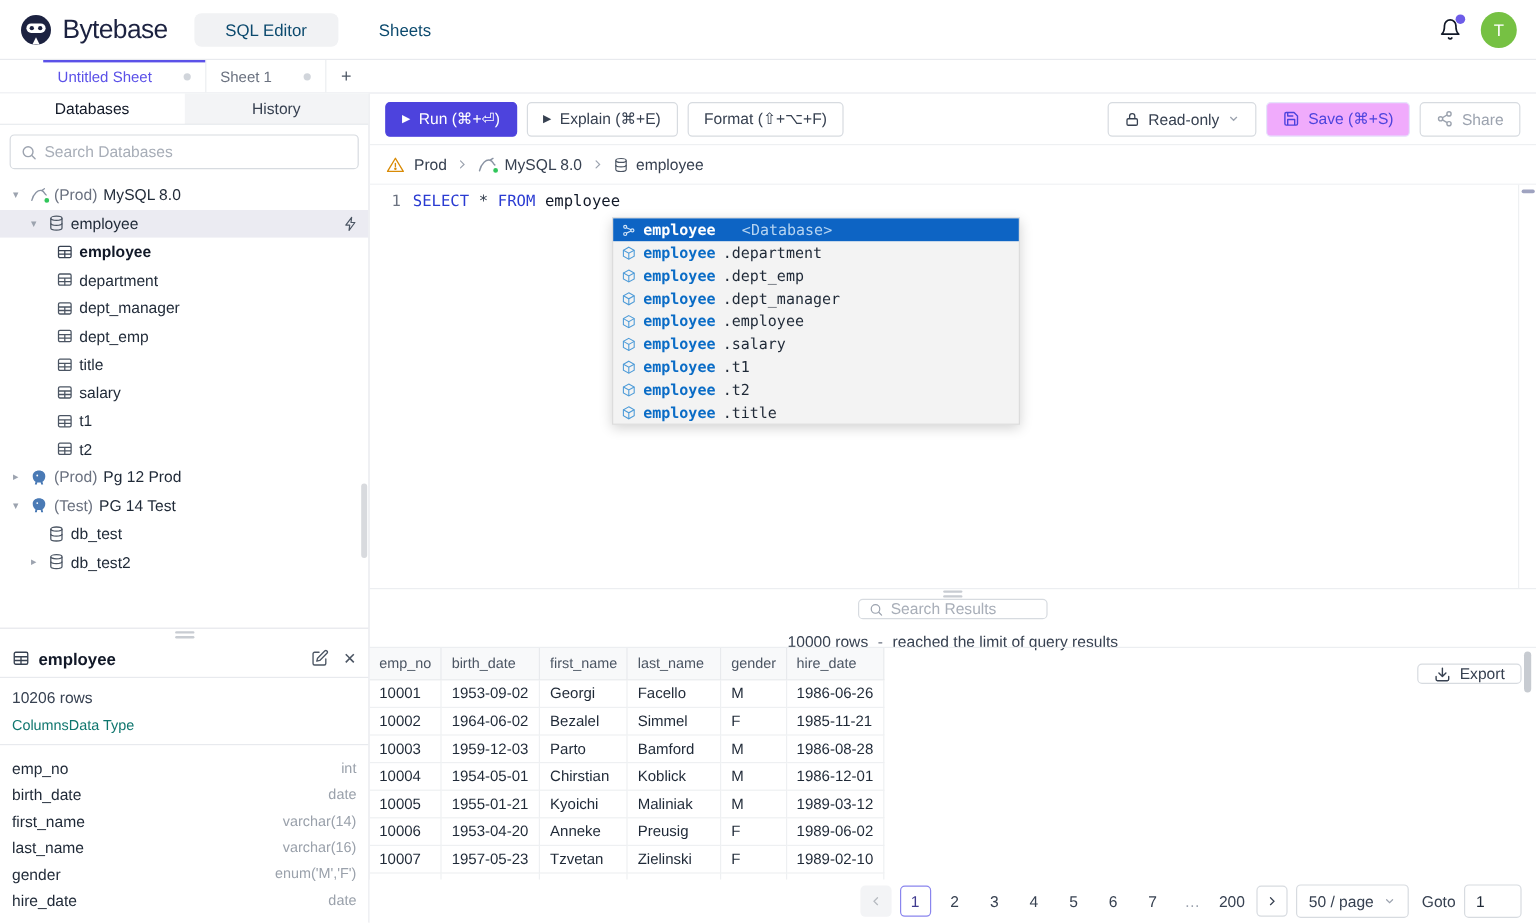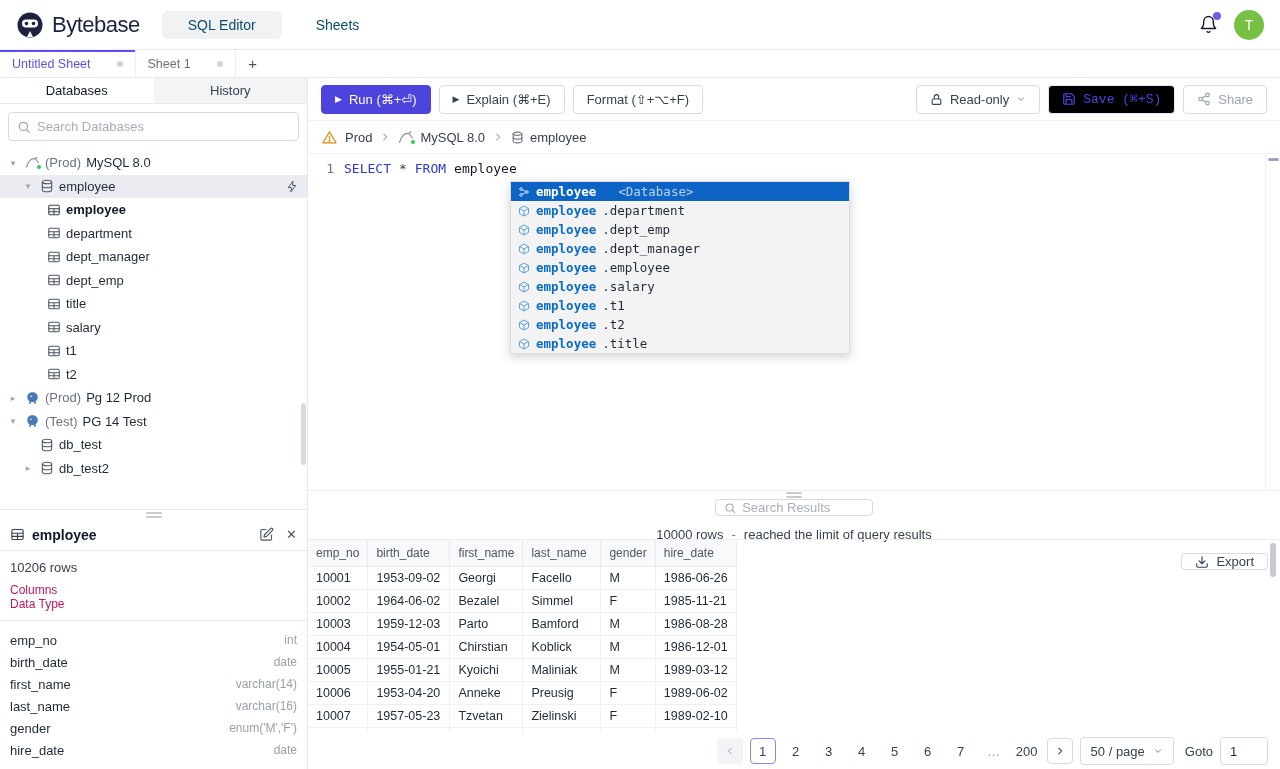--- a/index.html
+++ b/index.html
@@ -12,21 +12,21 @@
   .logo { display:flex; align-items:center; gap:8px; margin-right:22px; }
   .logo-word { font-size:22px; font-weight:400; color:#1c2240; letter-spacing:-0.5px; }
   .nav-pill { padding:6px 26px; border-radius:6px; font-size:14px; color:#0c4a6e; margin-right:8px; cursor:pointer; }
   .nav-pill.active { background:#f1f2f4; font-weight:500; }
   .topbar-right { margin-left:auto; display:flex; align-items:center; gap:16px; }
   .bell-wrap { position:relative; }
   .bell-dot { position:absolute; top:-3px; right:-3px; width:8px; height:8px; border-radius:50%; background:#6d5ce8; }
   .avatar { width:30px; height:30px; border-radius:50%; background:#76c143; color:#fff; display:flex; align-items:center; justify-content:center; font-size:14px; font-weight:500; }
 
   
-  .tabrow { height:28px; display:flex; align-items:stretch; border-bottom:1px solid #e8eaee; background:#fff; font-size:12.5px; }
+  .tabrow { height:28px; display:flex; align-items:stretch; border-bottom:1px solid #e8eaee; background:#fff; font-size:12.5px;padding-left:36px; }
   .sheet-tab { display:flex; align-items:center; gap:26px; padding:0 12px; color:#6b7280; border-right:1px solid #eceef1; position:relative; cursor:pointer; }
   .sheet-tab .tabdot { width:6px; height:6px; border-radius:50%; background:#d1d5db; }
   .sheet-tab.active { color:#5b51e8; }
   .sheet-tab.active::before { content:""; position:absolute; left:0; right:0; top:0; height:2px; background:#5b51e8; }
   .tab-plus { width:34px; display:flex; align-items:center; justify-content:center; color:#4b5563; font-size:15px; cursor:pointer; }
 
   
   .content { display:flex; height:691px; }
   .sidebar { width:308px; border-right:1px solid #e5e7eb; display:flex; flex-direction:column; background:#fff; }
   .main { flex:1; display:flex; flex-direction:column; min-width:0; }
@@ -51,32 +51,32 @@
   .tree-scroll { position:absolute; right:1px; top:254px; width:5px; height:62px; border-radius:3px; background:#d8dade; }
 
   
   .schema-panel { border-top:1px solid #e5e7eb; }
   .panel-grip { height:9px; display:flex; align-items:center; justify-content:center; flex-direction:column; gap:2px; cursor:row-resize; }
   .grip-line { width:16px; height:2px; border-radius:1px; background:#c8ccd2; }
   .schema-head { height:32px; display:flex; align-items:center; gap:7px; padding:0 10px; border-bottom:1px solid #e8eaee; }
   .schema-title { font-size:14px; font-weight:700; color:#111827; }
   .schema-head-icons { margin-left:auto; display:flex; align-items:center; gap:12px; color:#4b5563; }
   .schema-rowcount { padding:9px 10px 3px; color:#374151; }
-  .schema-colshead { display:flex; justify-content:flex-start; padding:5px 10px 9px; font-size:12px; color:#be185d; border-bottom:1px solid #e8eaee;flex-direction:column; }
+  .schema-colshead { display:flex; justify-content:flex-start; padding:5px 10px 9px; font-size:12px; color:#0f766e; border-bottom:1px solid #e8eaee; }
   .schema-list { padding:8px 10px; }
   .schema-colrow { display:flex; justify-content:space-between; align-items:center; height:22px; }
   .schema-colname { color:#1f2937; }
   .schema-coltype { color:#9aa1ab; font-size:12px; }
 
   
   .toolbar { height:42px; display:flex; align-items:center; gap:8px; padding:0 13px; }
   .btn { height:29px; display:inline-flex; align-items:center; gap:7px; padding:0 13px; border:1px solid #d7dbe0; border-radius:4px; background:#fff; color:#374151; font-size:13px; cursor:pointer; white-space:nowrap; }
   .btn .play { font-size:9px; }
   .btn-run { background:#4d43dd; border-color:#4d43dd; color:#fff; font-weight:500; }
-  .btn-save { background:#000000; border-color:#e6e3fb; color:#4d43dd; font-weight:500;font-family:Liberation Mono, monospace; }
+  .btn-save { background:#f0abfc; border-color:#e6e3fb; color:#4d43dd; font-weight:500; }
   .btn-share { color:#9ca3af; }
   .tb-spacer { flex:1; }
 
   
   .crumbbar { height:34px; border-top:1px solid #eef0f2; border-bottom:1px solid #f1f2f4; display:flex; align-items:center; gap:8px; padding:0 14px; color:#374151; }
   .crumb { display:flex; align-items:center; gap:6px; cursor:pointer; }
   .crumb-sep { color:#9ca3af; display:flex; }
   .mysql-ic { position:relative; }
   .status-dot { position:absolute; right:-2px; bottom:-1px; width:6px; height:6px; border-radius:50%; background:#30c65a; border:1px solid #fff; }
 

